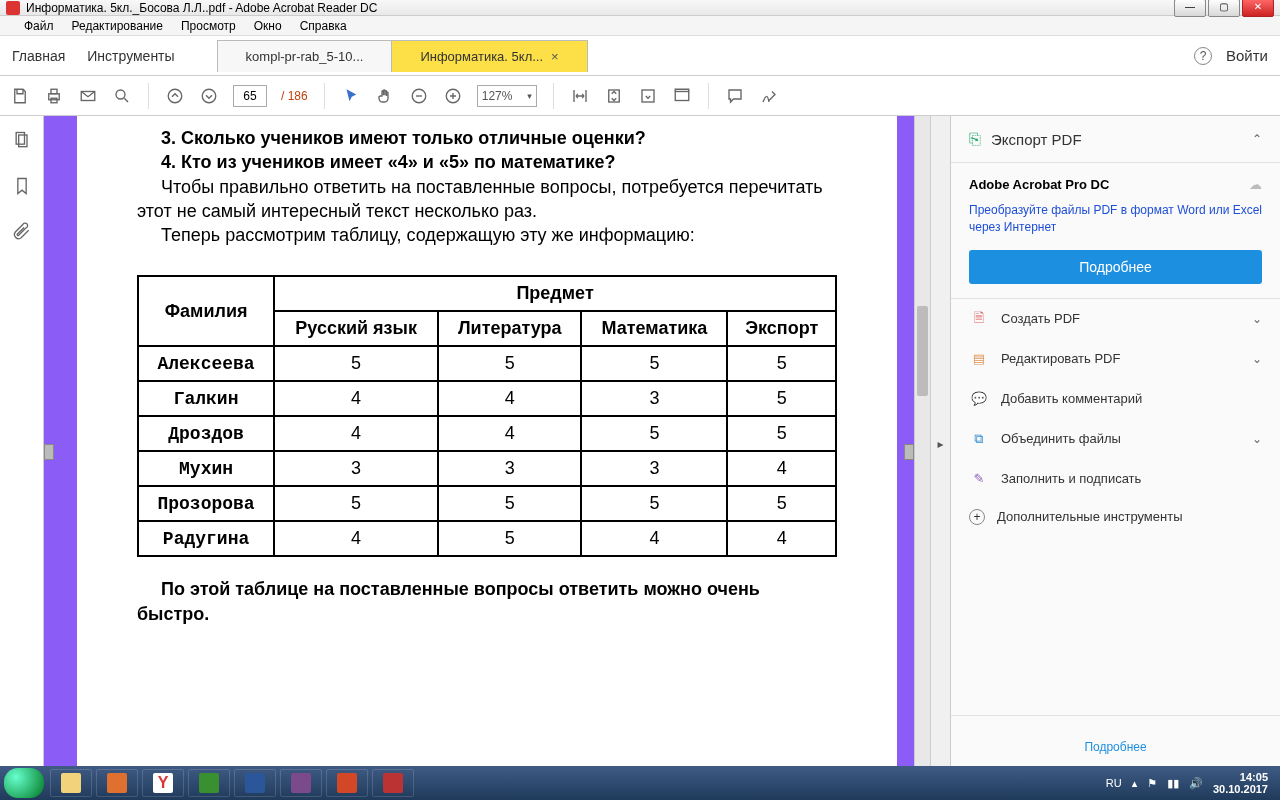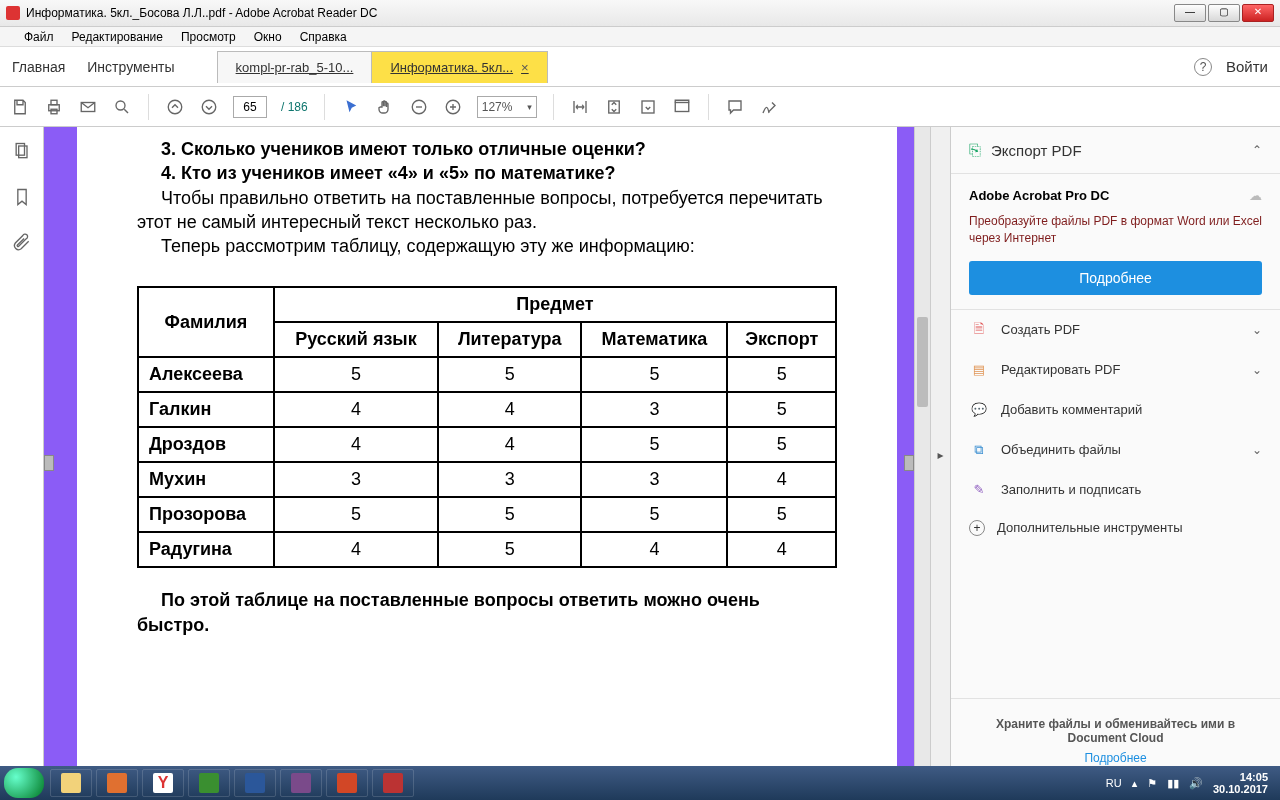--- a/index.html
+++ b/index.html
@@ -1,70 +1,70 @@
 <!DOCTYPE html>
 <html><head>
 <meta charset="utf-8">
 <style>
 * { box-sizing: border-box; margin: 0; padding: 0; font-family: "Segoe UI", Tahoma, sans-serif; }
 body { width: 1280px; height: 800px; overflow: hidden; background: #fff; position: relative; }
 
 
-.titlebar { height: 27px; background: linear-gradient(#f8f8f8,#e8e8e8); border-bottom: 1px solid #ccc; display: flex; align-items: center; padding: 0 6px; font-size: 12px; }
+.titlebar { height: 16px; background: linear-gradient(#f8f8f8,#e8e8e8); border-bottom: 1px solid #ccc; display: flex; align-items: center; padding: 0 6px; font-size: 12px; }
 .titlebar .app-icon { width: 14px; height: 14px; background: #d33; margin-right: 6px; border-radius: 2px; }
 .titlebar .win-ctrls { margin-left: auto; display: flex; }
 .titlebar .win-btn { width: 32px; height: 18px; border: 1px solid #888; margin-left: 2px; font-size: 10px; text-align: center; line-height: 14px; background: linear-gradient(#fefefe,#d8d8d8); border-radius: 2px; }
 .titlebar .win-btn.close { background: linear-gradient(#f66,#c22); color: #fff; border-color: #a22; }
 
 .menubar { height: 20px; display: flex; align-items: center; padding: 0 24px; font-size: 12px; background: #f5f5f5; border-bottom: 1px solid #ddd; }
 .menubar span { margin-right: 18px; }
 
 
 .topbar { height: 40px; border-bottom: 1px solid #ccc; display: flex; align-items: center; padding: 0 12px; font-size: 14px; color: #333; }
 .topbar .nav { margin-right: 22px; cursor: default; }
 .topbar .tabs { display: flex; align-items: center; margin-left: 20px; }
-.tab { border: 1px solid #bbb; border-bottom: none; padding: 8px 18px; font-size: 13px; background: #f7f7f7; margin-right: -1px; display: flex; align-items: center; gap: 8px; text-decoration: underline; }
+.tab { border: 1px solid #bbb; border-bottom: none; padding: 8px 28px; font-size: 13px; background: #f7f7f7; margin-right: -1px; display: flex; align-items: center; gap: 8px; }
 .tab.active { background: #fde047; }
 .tab-close { font-size: 13px; color: #555; }
 .help-icon { margin-left: auto; width: 18px; height: 18px; border: 1px solid #888; border-radius: 50%; text-align: center; font-size: 12px; line-height: 16px; color: #555; }
 .login { margin-left: 14px; font-size: 15px; }
 
 
 .toolbar { height: 40px; border-bottom: 1px solid #ccc; display: flex; align-items: center; padding: 0 10px; gap: 14px; color: #555; }
 .toolbar .sep { width: 1px; height: 26px; background: #ddd; margin: 0 2px; }
 .tb-icon { width: 20px; height: 20px; display: inline-flex; align-items: center; justify-content: center; }
 .tb-icon svg { width: 18px; height: 18px; stroke: #666; fill: none; stroke-width: 1.8; }
 .page-num { width: 34px; height: 22px; border: 1px solid #aaa; text-align: center; font-size: 12px; }
-.page-total { font-size: 12px; color: #0f766e; }
+.page-total { font-size: 12px; color: #c2410c; }
 .zoom-sel { width: 60px; height: 22px; border: 1px solid #aaa; font-size: 12px; text-align: left; padding: 0 4px; display: flex; align-items: center; justify-content: space-between; }
 .zoom-sel::after { content: "▾"; font-size: 9px; color: #555; }
 
 
 .main { display: flex; height: 656px; }
 .left-rail { width: 44px; border-right: 1px solid #ccc; padding-top: 14px; display: flex; flex-direction: column; align-items: center; gap: 22px; }
 .left-rail svg { width: 20px; height: 20px; stroke: #666; fill: none; stroke-width: 1.6; }
 .doc-area { flex: 1; background: #8b5cf6; position: relative; overflow: hidden; display:flex; justify-content:center;}
 .doc-area .scroll-nav { position: absolute; top: 50%; width: 10px; height: 16px; background: #bbb; border: 1px solid #888; }
 .doc-area .scroll-nav.left { left: 0; }
 .doc-area .scroll-nav.right { right: 0; }
 .page { width: 820px; background: #fff; margin: 0; padding: 10px 60px 0 60px; font-family: "Times New Roman", serif; color: #000; }
 .page p { font-size: 18px; line-height: 1.35; }
 .page p.q { font-weight: bold; text-indent: 24px; }
 .page p.body { text-indent: 24px; }
 .grades { border-collapse: collapse; margin: 28px auto 20px; width: 100%; }
 .grades th, .grades td { border: 2px solid #000; padding: 6px 10px; font-size: 18px; text-align: center; }
-.grades td.name { text-align: left; font-weight: bold; }
+.grades td.name { text-align: center; font-weight: bold; font-family: Liberation Mono, monospace; }
 .grades th { font-weight: bold; }
 
 
 .right-panel { width: 330px; border-left: 1px solid #ccc; background: #fafafa; display: flex; flex-direction: column; font-size: 13px; }
 .rp-section { padding: 14px 18px; border-bottom: 1px solid #e2e2e2; }
 .rp-head { display: flex; align-items: center; gap: 10px; font-size: 15px; color: #333; }
 .rp-head .chev { margin-left: auto; font-size: 12px; color: #666; }
-.rp-sub { color: #7f1d1d; font-size: 12px; margin-top: 10px; line-height: 1.4; }
+.rp-sub { color: #1d4ed8; font-size: 12px; margin-top: 10px; line-height: 1.4; }
 .rp-btn { display: block; width: 100%; background: #1d8fe0; color: #fff; border: none; padding: 9px 0; font-size: 14px; border-radius: 3px; margin-top: 14px;}
 .rp-tool { display: flex; align-items: center; gap: 12px; padding: 10px 18px; color: #333; }
 .rp-tool .chev { margin-left: auto; font-size: 12px; color: #666; }
 .rp-tool .ico { width: 20px; height: 20px; display: inline-flex; align-items: center; justify-content: center; }
 .rp-cloud { text-align: center; color: #555; padding: 18px 26px; font-size: 12px; margin-top: auto; border-top: 1px solid #e2e2e2;}
 .rp-cloud a { color: #1d8fe0; display: block; margin-top: 6px; text-decoration: none; font-size: 12px;}
 .rp-collapse { width: 20px; border-left: 1px solid #ccc; background: #f0f0f0; display:flex; align-items:center; justify-content:center; font-size:12px; color:#555;}
 
 
 .taskbar { position: absolute; bottom: 0; left: 0; right: 0; height: 34px; background: linear-gradient(#3f5b84,#1f3a5a); display: flex; align-items: center; padding: 0 4px; }
@@ -344,21 +344,20 @@
       </div>
     <div class="rp-tool">
         <span class="ico" style="color:#9060c0">✎</span>
         <span>Заполнить и подписать</span>
       </div>
     <div class="rp-tool">
         <span class="ico" style="border:1px solid #888;border-radius:50%;width:16px;height:16px;font-size:12px;line-height:14px;text-align:center">+</span>
         <span>Дополнительные инструменты</span>
       </div>
     <div class="rp-cloud">
-      <div style="font-weight:bold">Храните файлы и обменивайтесь ими в Document Cloud</div>
       <a>Подробнее</a>
     </div>
   </div>
 </div>
 
 <div class="taskbar">
   <div class="start"></div>
   <div class="tb-app">
       <span style="background:#f2d27a"></span>
     </div>

